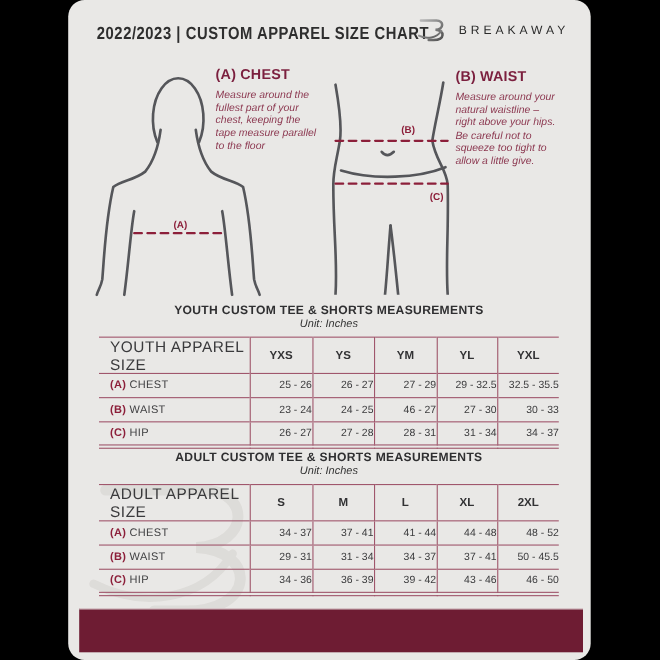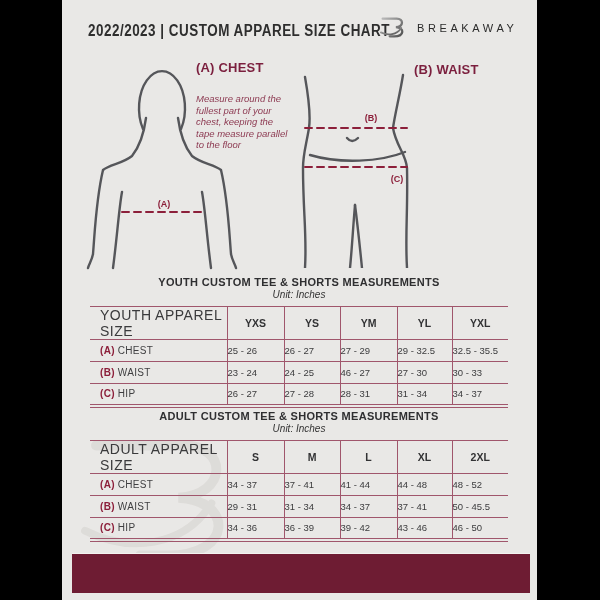--- a/index.html
+++ b/index.html
@@ -1,34 +1,34 @@
 <!DOCTYPE html>
 <html><head>
 <meta charset="utf-8">
 <style>
   * { margin:0; padding:0; box-sizing:border-box; }
   html,body { width:600px; height:600px; }
   body { background:#000; position:relative; overflow:hidden;
          font-family:"Liberation Sans", sans-serif; }
   .page { position:absolute; left:62px; top:0; width:475px; height:600px;
-          background:#e9e8e6; }
+          background:#e9e8e6;border-radius:15px; }
 
   
   .doc-title { position:absolute; left:26px; top:22px; font-size:16px; font-weight:700;
                color:#2e2e2e; letter-spacing:.6px; transform:scaleX(.84);
                transform-origin:left center; white-space:nowrap; }
   .brand { position:absolute; left:318px; top:14px; display:flex; align-items:center; }
   .brand svg { display:block; }
   .brand-name { font-size:11px; font-weight:400; letter-spacing:3.6px; color:#2b2b2b;
                 margin-left:7px; white-space:nowrap; }
 
   
   .note { position:absolute; z-index:2; }
   .note h3 { font-size:13px; font-weight:700; color:#7b1f3e; letter-spacing:.2px; }
-  .note p { margin-top:18px; font-size:9.5px; font-style:italic; line-height:1.22;
+  .note p { margin-top:6px; font-size:9.5px; font-style:italic; line-height:1.22;
             color:#8d3a52; white-space:pre-line; }
   #note-chest { left:134px; top:60px; width:104px; }
   #note-waist { left:352px; top:62px; width:100px; }
   #note-hips  { left:351px; top:164px; width:100px; }
 
   
   .fig { position:absolute; z-index:1; }
   #fig-torso { left:20px; top:58px; }
   #fig-lower { left:236px; top:66px; }
   .fig path, .fig line { fill:none; stroke-linecap:round; stroke-linejoin:round; }
@@ -48,21 +48,21 @@
           border-top:1.5px solid #a0566c; }
   col.c-label { width:137px; } col.c-sz1 { width:57px; } col.c-sz2 { width:56px; }
   col.c-sz3 { width:57px; } col.c-sz4 { width:55px; } col.c-sz5 { width:56px; }
   thead tr { height:25px; } tbody tr { height:22px; }
   tr { border-bottom:1.5px solid #a0566c; }
   tbody tr:last-child { border-bottom:4px double #a0566c; }
   th:nth-child(n+2), td:nth-child(n+2) { border-left:1.5px solid #a0566c; }
   th { font-size:10.5px; font-weight:700; color:#323234; }
   th:first-child { text-align:left; padding-left:10px; font-weight:400; font-size:14px;
                    letter-spacing:.5px; color:#3a3a3c; }
-  td { font-size:9.5px; color:#3b3b3d; text-align:left; }
+  td { font-size:9.5px; color:#3b3b3d; text-align:right; }
   td.row-label { text-align:left; padding-left:10px; font-size:10px; letter-spacing:.3px; }
   td.row-label .pfx { font-weight:700; color:#8c1f3a; }
   td.row-label .nm { color:#3f3f41; margin-left:3px; }
 
   
   #watermark { position:absolute; left:16px; top:418px; z-index:0; opacity:.85; }
   #watermark path { fill:none; stroke:#dcdad7; stroke-linecap:round; }
   .footer-bar { position:absolute; left:10px; top:553px; width:458px; height:40px;
                 background:#6e1c33; border-top:1.5px solid #f3f2f0; z-index:2; }
 </style>
@@ -112,20 +112,26 @@
   <div class="note" id="note-chest">
     <h3>(A) CHEST</h3>
     <p>Measure around the
 fullest part of your
 chest, keeping the
 tape measure parallel
 to the floor</p>
   </div>
   <div class="note" id="note-waist">
     <h3>(B) WAIST</h3>
+    <p>Measure around your
+natural waistline –
+right above your hips.
+Be careful not to
+squeeze too tight to
+allow a little give.</p>
   </div>
   <div class="note" id="note-hips">
   </div>
 
   <svg id="watermark" width="190" height="165" viewBox="0 0 34 30">
     <path d="M3 5 L19 5 C27 5 27 14 18 14.5 C28 15 28 25 16 25 L11 25" stroke-width="1.8"></path>
     <path d="M1 20.5 C9 24.5 19 23.5 24 15.5" stroke-width="1.4"></path>
   </svg>
 
   <div class="section" id="youth-section">

